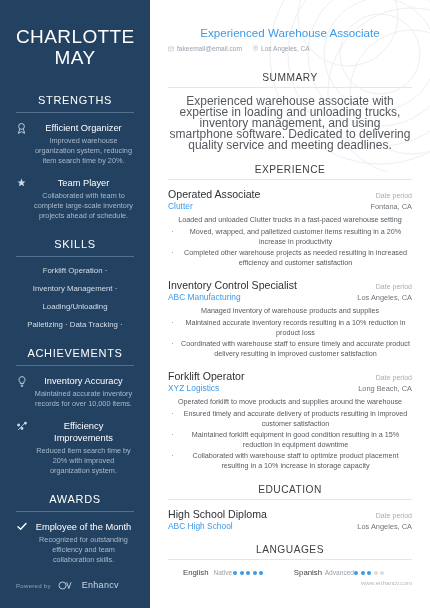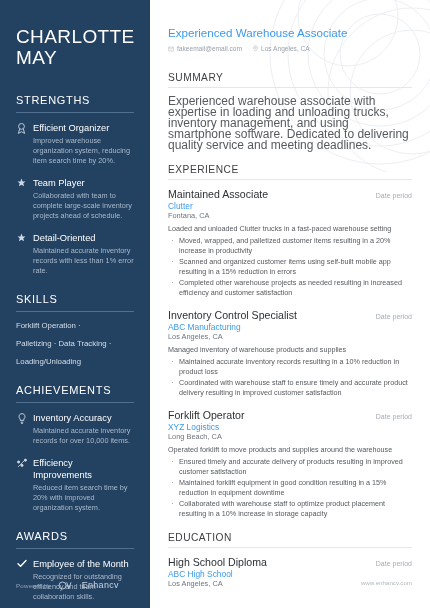--- a/index.html
+++ b/index.html
@@ -2,21 +2,21 @@
 <html><head>
 <meta charset="utf-8">
 <style>
   * { box-sizing: border-box; margin: 0; padding: 0; }
   html, body {
     width: 430px; height: 608px;
     background: #ffffff;
     font-family: "Liberation Sans", sans-serif;
     overflow: hidden;
   }
-  .page { position: relative; width: 430px; height: 600px; display: flex; background: #fff; }
+  .page { position: relative; width: 430px; height: 600px; display: flex; background: #fff; text-align: center; }
 
   
   .sidebar {
     width: 150px; height: 608px;
     background: #234161;
     color: #ffffff;
     padding: 26px 16px 0 16px;
     position: relative;
     flex: 0 0 150px;
   }
@@ -73,21 +73,21 @@
   .sec { margin-bottom: 13px; }
   .sec-head { font-size: 10.2px; color: #3c3f43; letter-spacing: .5px; margin-bottom: 4px; }
   .sec-rule { height: 1px; background: #e3e6ea; margin-bottom: 8px; }
 
   .summary-text { font-size: 12px; line-height: 11px; color: #55595e; }
 
   .job { margin-bottom: 11px; }
   .job-top { display: flex; justify-content: space-between; align-items: baseline; }
   .job-title { font-size: 10.6px; color: #2d3135; font-weight: 400; }
   .job-date { font-size: 7px; color: #a7adb4; }
-  .job-sub { display: flex; justify-content: space-between; align-items: baseline; margin-top: 1px; margin-bottom: 4px; flex-direction: column; }
+  .job-sub { display: flex; justify-content: space-between; align-items: baseline; margin-top: 1px; margin-bottom: 4px; }
   .job-co { font-size: 8.4px; color: #3d9ae8; }
   .job-loc { font-size: 7.4px; color: #6e747b; }
   .job-intro { font-size: 7.2px; line-height: 10px; color: #55595e; margin-bottom: 2px; }
   ul.bullets { list-style: none; }
   ul.bullets li {
     position: relative; padding-left: 11px;
     font-size: 7.2px; line-height: 10px; color: #55595e; margin-bottom: 1px;
   }
   ul.bullets li::before {
     content: "\00b7"; position: absolute; left: 3px; top: -1px;
@@ -137,40 +137,30 @@
           <svg width="9" height="10" viewBox="0 0 10 10" fill="currentColor">
             <path d="M5 0 6.2 3.2 9.5 3.3 7 5.4 7.8 8.7 5 6.9 2.2 8.7 3 5.4 0.5 3.3 3.8 3.2Z"></path>
           </svg>
         </span>
         <div class="side-body">
           <div class="side-title">Team Player</div>
           <div class="side-desc">Collaborated with team to complete large-scale inventory projects ahead of schedule.</div>
         </div>
       </div>
 
-      <div class="side-item">
-        <span class="side-ico">
-          <svg width="9" height="10" viewBox="0 0 10 10" fill="currentColor">
-            <path d="M5 0 6.2 3.2 9.5 3.3 7 5.4 7.8 8.7 5 6.9 2.2 8.7 3 5.4 0.5 3.3 3.8 3.2Z"></path>
-          </svg>
-        </span>
-        <div class="side-body">
-          <div class="side-title">Detail-Oriented</div>
-          <div class="side-desc">Maintained accurate inventory records with less than 1% error rate.</div>
-        </div>
-      </div>
     </section>
 
     <section class="side-section">
       <div class="side-head">SKILLS</div>
       <div class="side-rule"></div>
       <div class="skills-list">
         <div class="skill-line">Forklift Operation ·</div>
+        <div class="skill-line">Inventory Management ·</div>
+        <div class="skill-line">Loading/Unloading</div>
         <div class="skill-line">Palletizing · Data Tracking ·</div>
-        <div class="skill-line">Loading/Unloading</div>
       </div>
     </section>
 
     <section class="side-section">
       <div class="side-head">ACHIEVEMENTS</div>
       <div class="side-rule"></div>
 
       <div class="side-item">
         <span class="side-ico">
           <svg width="8" height="11" viewBox="0 0 8 11" fill="none" stroke="currentColor" stroke-width="0.9">
@@ -270,31 +260,30 @@
         <div class="sec-rule"></div>
         <p class="summary-text">Experienced warehouse associate with expertise in loading and unloading trucks, inventory management, and using smartphone software. Dedicated to delivering quality service and meeting deadlines.</p>
       </section>
 
       <section class="sec">
         <div class="sec-head">EXPERIENCE</div>
         <div class="sec-rule"></div>
 
         <div class="job">
           <div class="job-top">
-            <span class="job-title">Maintained Associate</span>
+            <span class="job-title">Operated Associate</span>
             <span class="job-date">Date period</span>
           </div>
           <div class="job-sub">
             <span class="job-co">Clutter</span>
             <span class="job-loc">Fontana, CA</span>
           </div>
           <div class="job-intro">Loaded and unloaded Clutter trucks in a fast-paced warehouse setting</div>
           <ul class="bullets">
             <li>Moved, wrapped, and palletized customer items resulting in a 20% increase in productivity</li>
-            <li>Scanned and organized customer items using self-built mobile app resulting in a 15% reduction in errors</li>
             <li>Completed other warehouse projects as needed resulting in increased efficiency and customer satisfaction</li>
           </ul>
         </div>
 
         <div class="job">
           <div class="job-top">
             <span class="job-title">Inventory Control Specialist</span>
             <span class="job-date">Date period</span>
           </div>
           <div class="job-sub">

